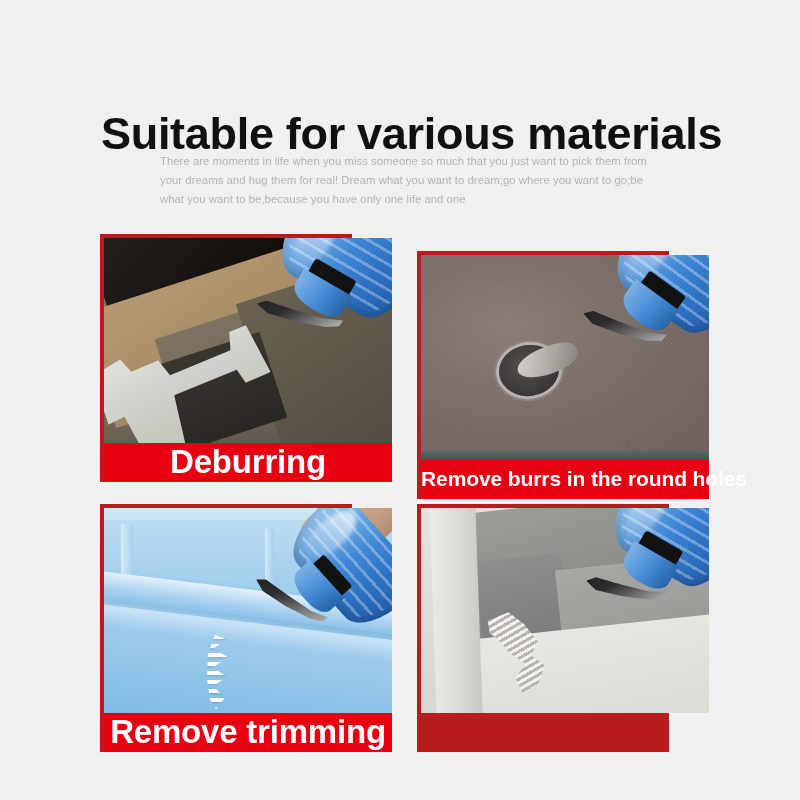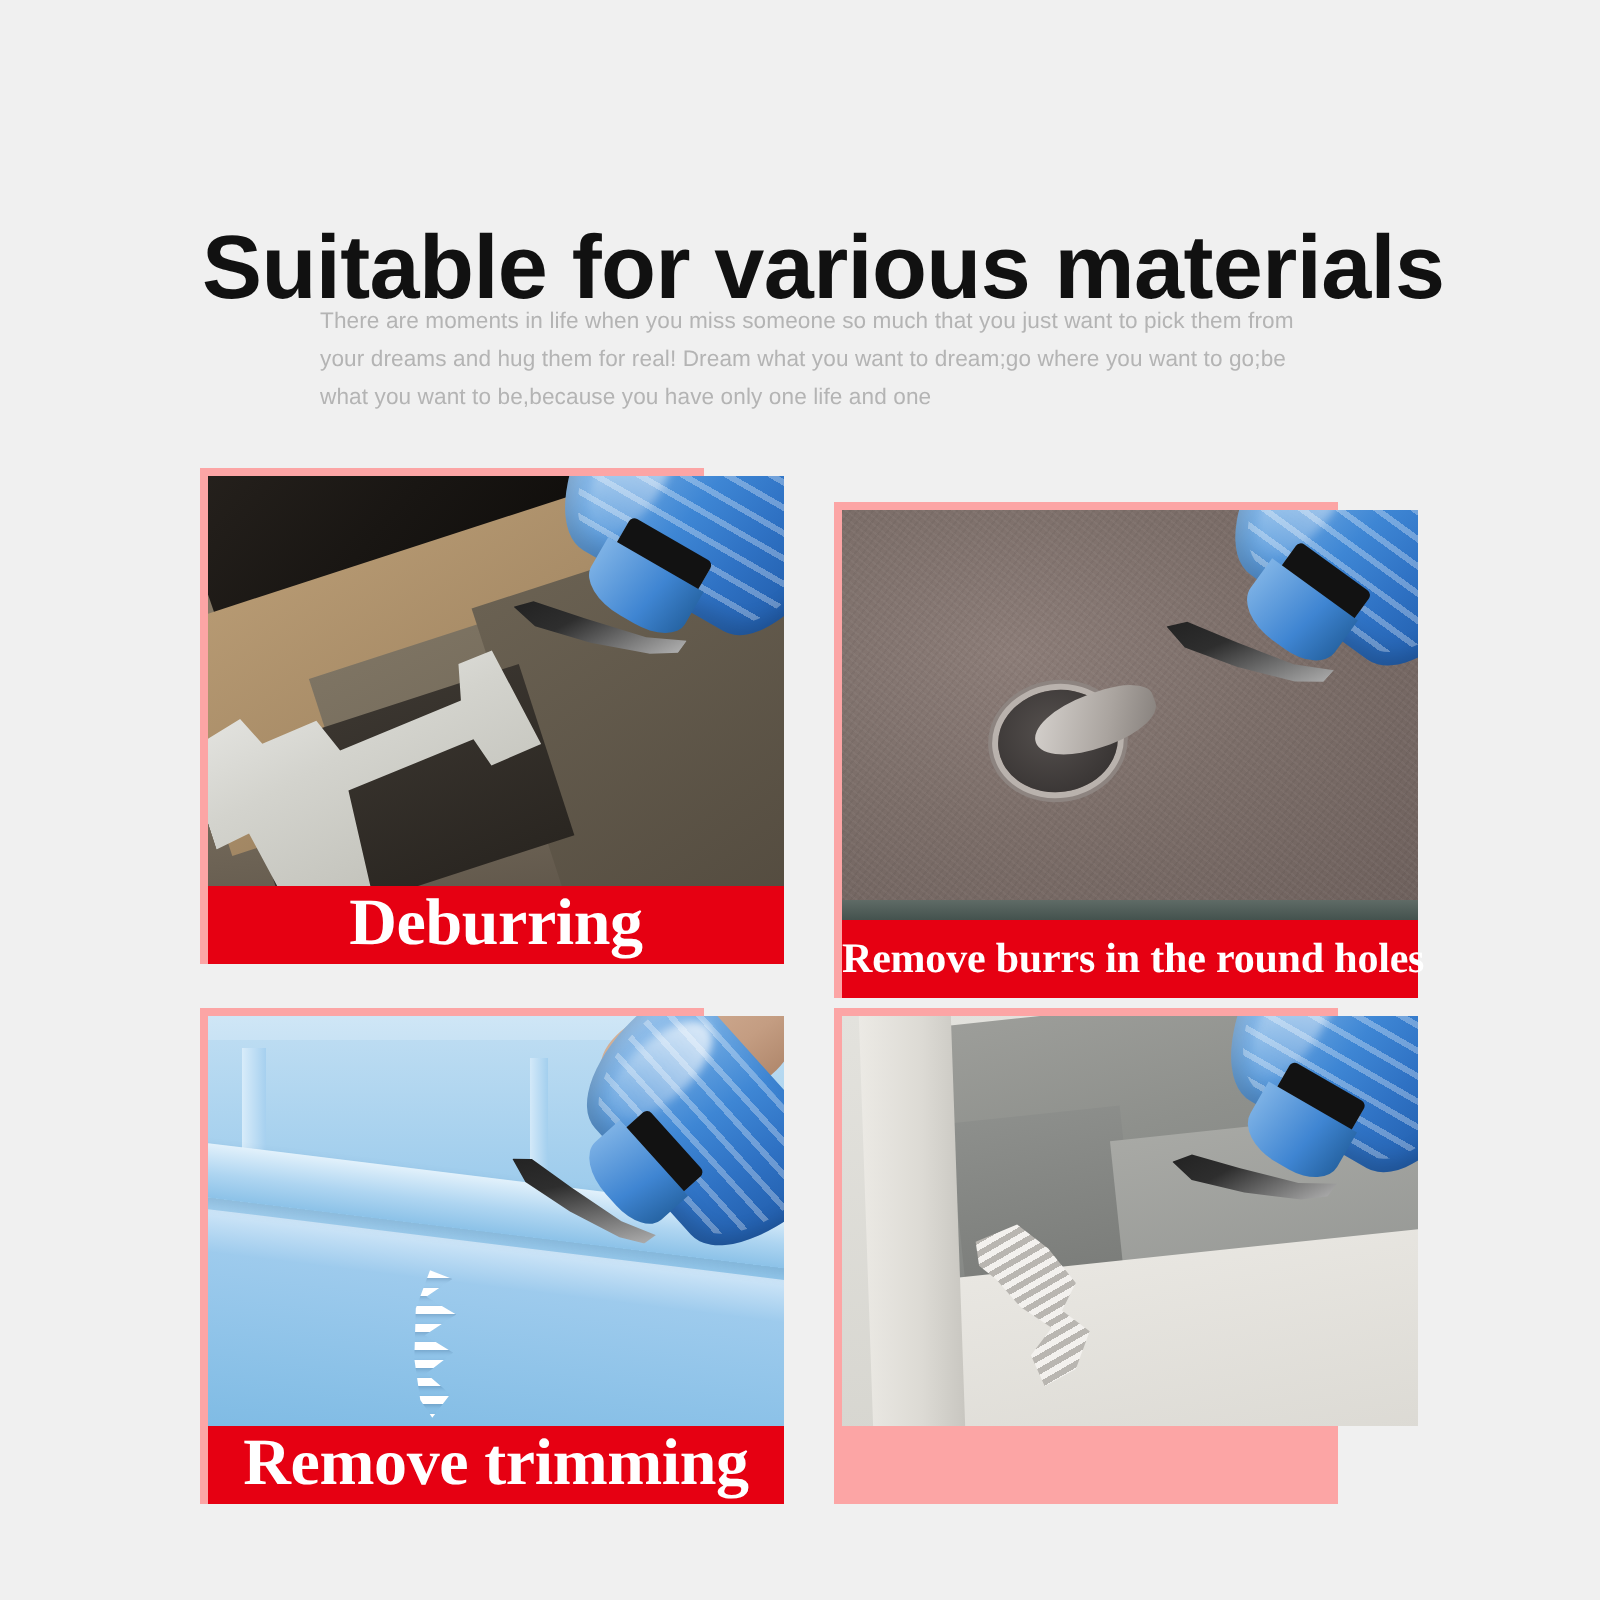--- a/index.html
+++ b/index.html
@@ -56,24 +56,23 @@
     left: 100px;
     top: 234px;
     width: 613px;
     height: 518px;
   }
 
   .card {
     position: absolute;
     width: 252px;
     height: 248px;
-    background: #fca5a5;
+    background: #b91c1c;
     box-sizing: border-box;
     padding: 4px 4px 0 4px;
-    font-family: Liberation Serif, serif;
   }
   .card.c0 { left: 0;     top: 0; }
   .card.c1 { left: 317px; top: 17px; }
   .card.c2 { left: 0;     top: 270px; }
   .card.c3 { left: 317px; top: 270px; }
 
   .photo {
     position: relative;
     width: 288px;
     height: 205px;

